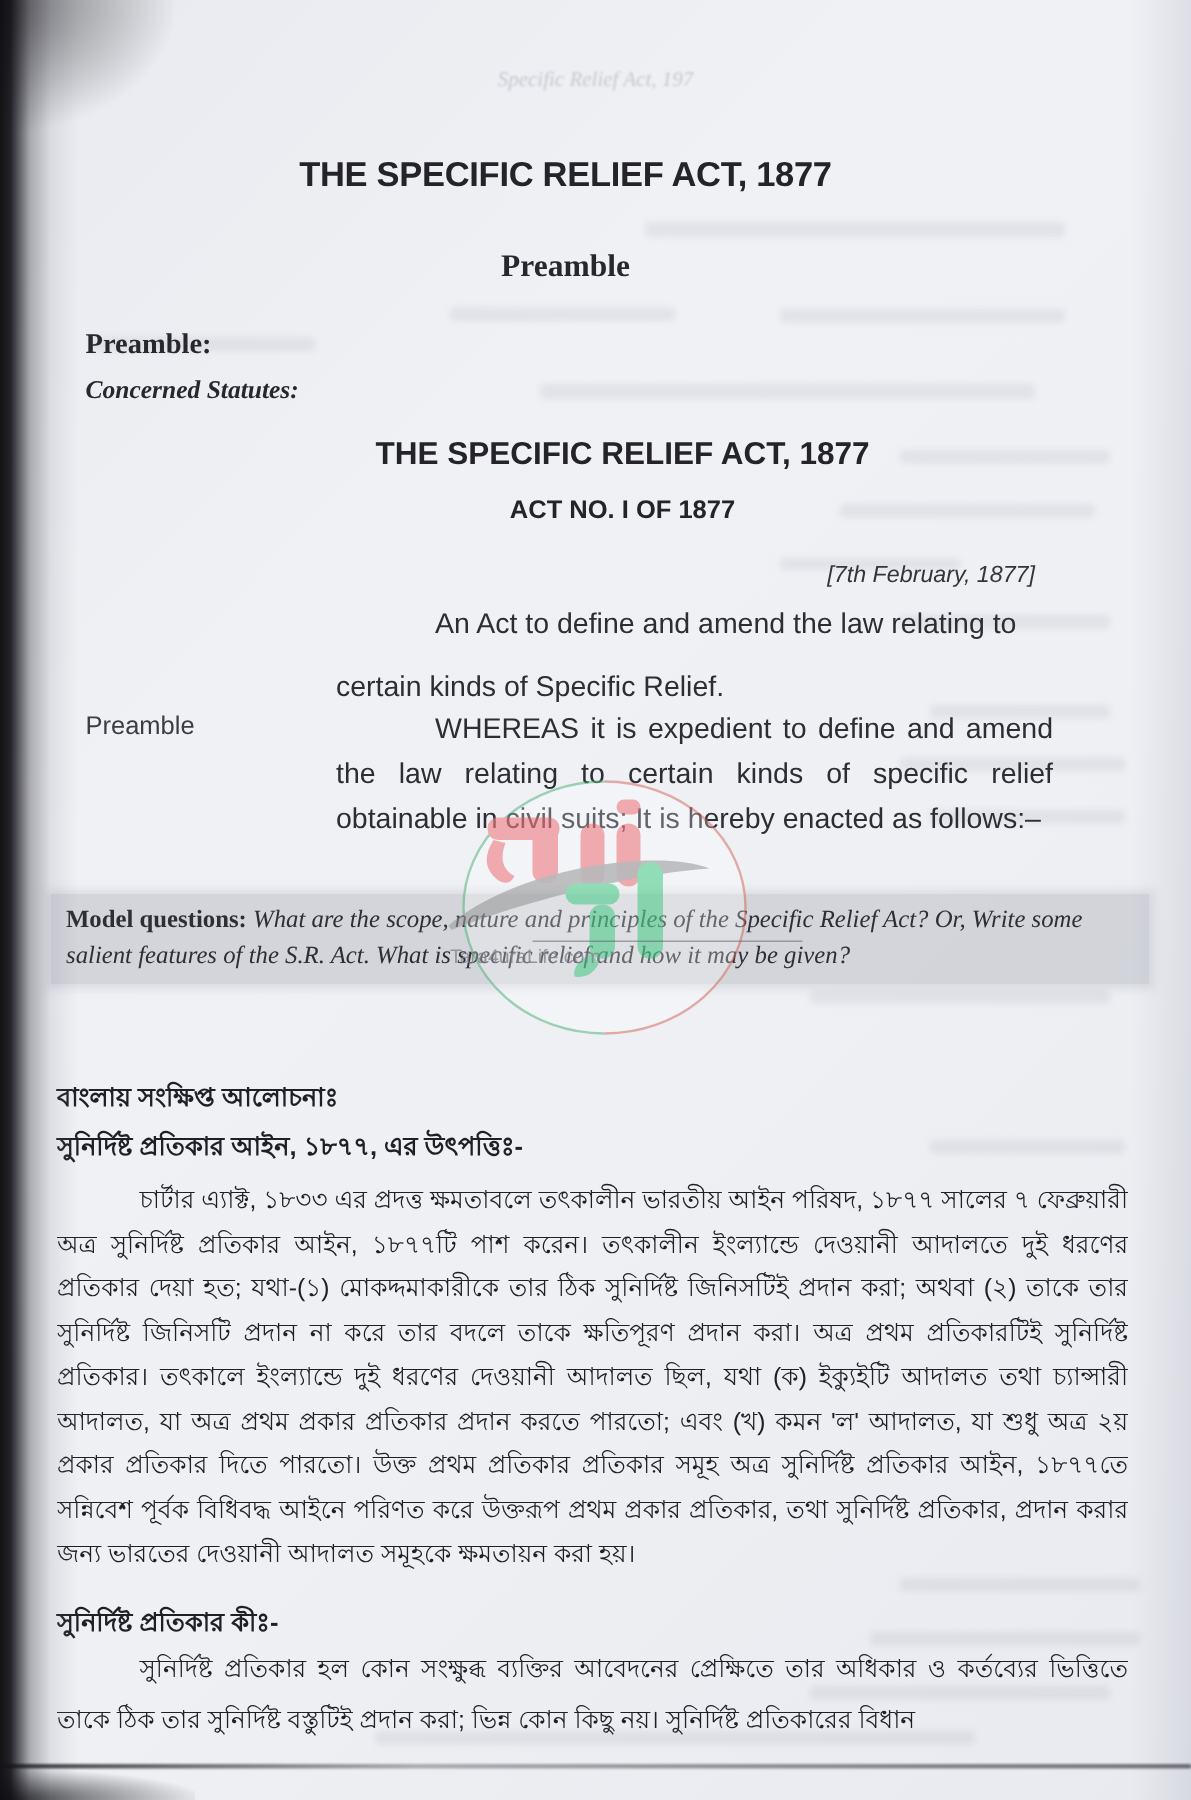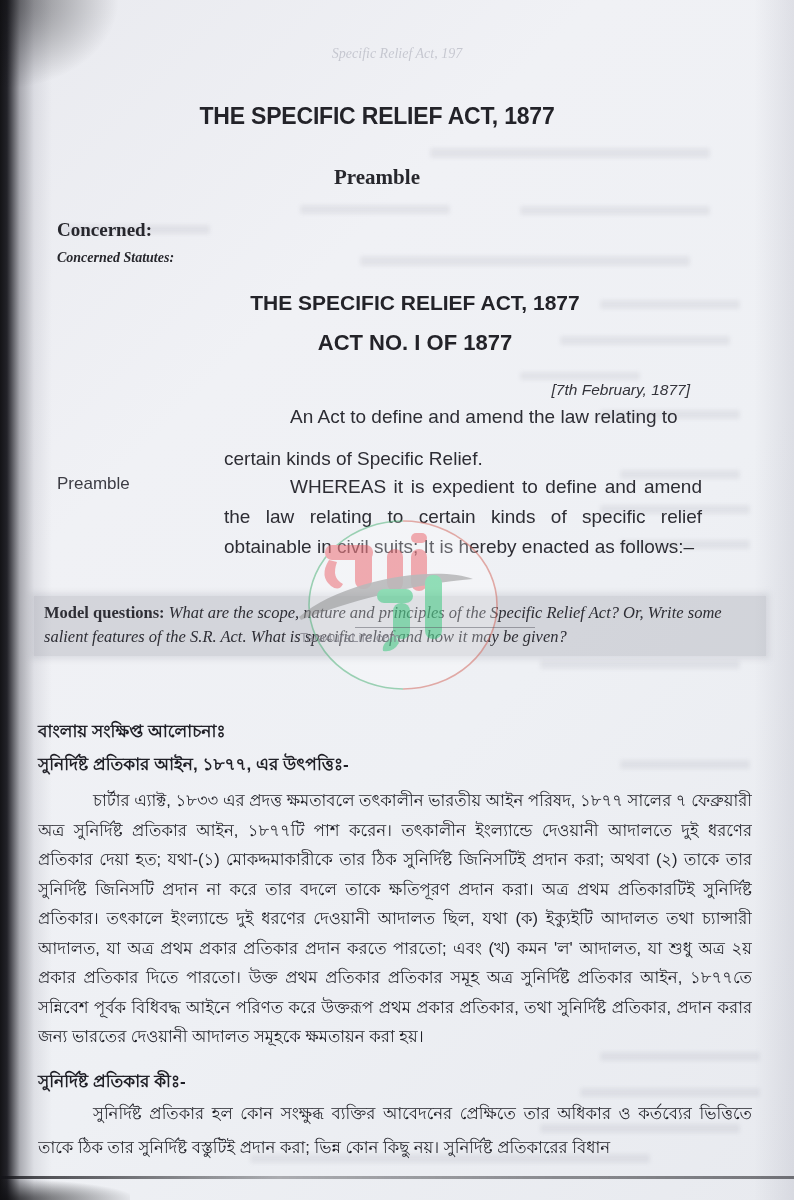--- a/index.html
+++ b/index.html
@@ -26,24 +26,24 @@
     font-family:"Liberation Serif",serif;font-style:italic;font-size:14px;color:#6a6d80;
     opacity:.30;filter:blur(.7px);}
   
   .title1{left:47px;top:103px;width:660px;text-align:center;font-size:23px;font-weight:bold;
     letter-spacing:-.2px;color:#232329;}
   .h-preamble{left:47px;top:165px;width:660px;text-align:center;
     font-family:"Liberation Serif",serif;font-size:21px;font-weight:bold;color:#27272d;}
   .lbl-preamble{left:57px;top:219px;font-family:"Liberation Serif",serif;
     font-size:19px;font-weight:bold;color:#27272d;}
   .lbl-cs{left:57px;top:250px;font-family:"Liberation Serif",serif;
-    font-size:14px;font-weight:bold;font-style:italic;color:#27272d;}
+    font-size:17px;font-weight:bold;font-style:italic;color:#27272d;}
   .act-block{left:140px;top:291px;width:550px;text-align:center;}
   .act-title{font-size:21px;font-weight:bold;color:#232329;}
-  .act-no{margin-top:15px;font-size:22px;font-weight:bold;color:#232329;}
+  .act-no{margin-top:15px;font-size:17px;font-weight:bold;color:#232329;}
   .act-date{margin-top:25px;text-align:right;font-size:15.5px;font-style:italic;color:#34343b;}
   .long-title{left:224px;top:396px;width:478px;font-size:19px;line-height:42px;
     text-indent:66px;color:#2d2d34;}
   .side-preamble{left:57px;top:474px;font-size:17px;color:#3c3c44;}
   .whereas{left:224px;top:472px;width:478px;font-size:19px;line-height:30px;
     text-indent:66px;text-align:justify;color:#2d2d34;}
   
   .mq{left:34px;top:596px;width:714px;padding:5px 8px 7px 10px;
     background:rgba(178,180,188,.45);box-shadow:0 0 6px 3px rgba(178,180,188,.35);
     font-family:"Liberation Serif",serif;font-size:16.5px;line-height:24px;color:#2e2e35;}
@@ -86,21 +86,21 @@
   <div class="sm" style="left:620px;top:540px;width:130px;height:9px;"></div>
   <div class="sm" style="left:540px;top:660px;width:200px;height:9px;"></div>
   <div class="sm" style="left:620px;top:760px;width:130px;height:9px;"></div>
   <div class="sm" style="left:600px;top:1052px;width:160px;height:9px;"></div>
   <div class="sm" style="left:580px;top:1088px;width:180px;height:9px;"></div>
   <div class="sm" style="left:540px;top:1124px;width:200px;height:9px;"></div>
   <div class="sm" style="left:250px;top:1154px;width:400px;height:9px;"></div>
 
   <div class="abs title1">THE SPECIFIC RELIEF ACT, 1877</div>
   <div class="abs h-preamble">Preamble</div>
-  <div class="abs lbl-preamble">Concerned:</div>
+  <div class="abs lbl-preamble">Preamble:</div>
   <div class="abs lbl-cs">Concerned Statutes:</div>
 
   <div class="abs act-block">
     <div class="act-title">THE SPECIFIC RELIEF ACT, 1877</div>
     <div class="act-no">ACT NO. I OF 1877</div>
     <div class="act-date">[7th February, 1877]</div>
   </div>
 
   <div class="abs long-title">An Act to define and amend the law relating to certain kinds of Specific Relief.</div>
   <div class="abs side-preamble">Preamble</div>

